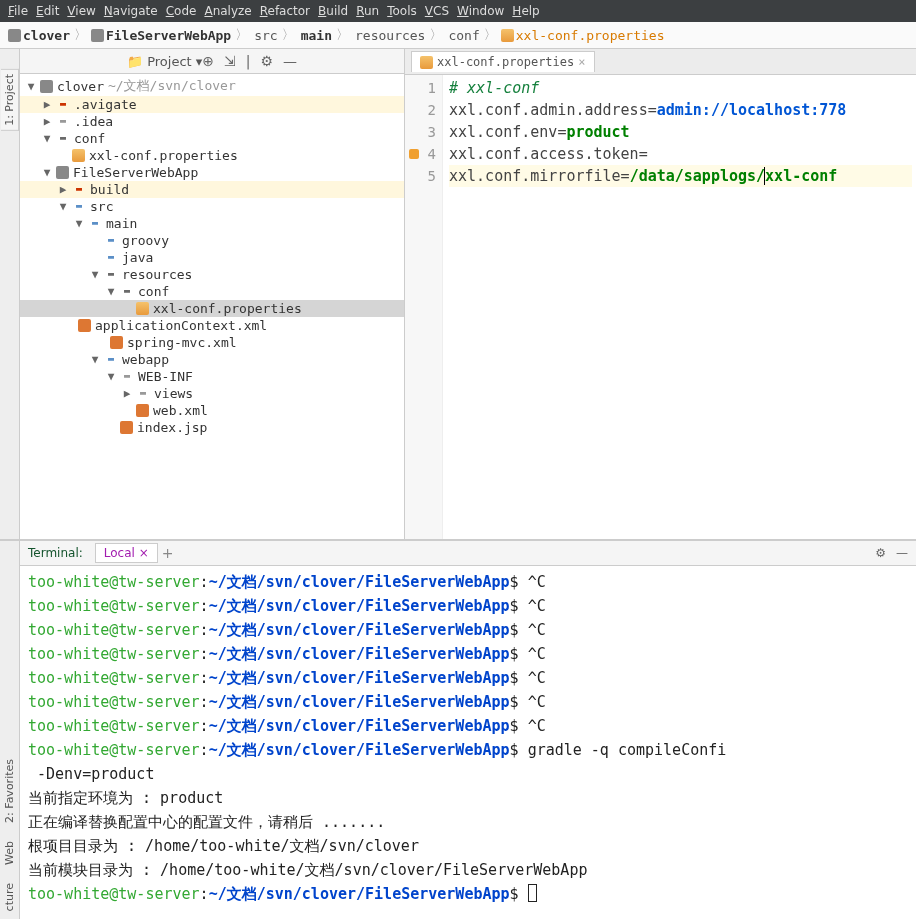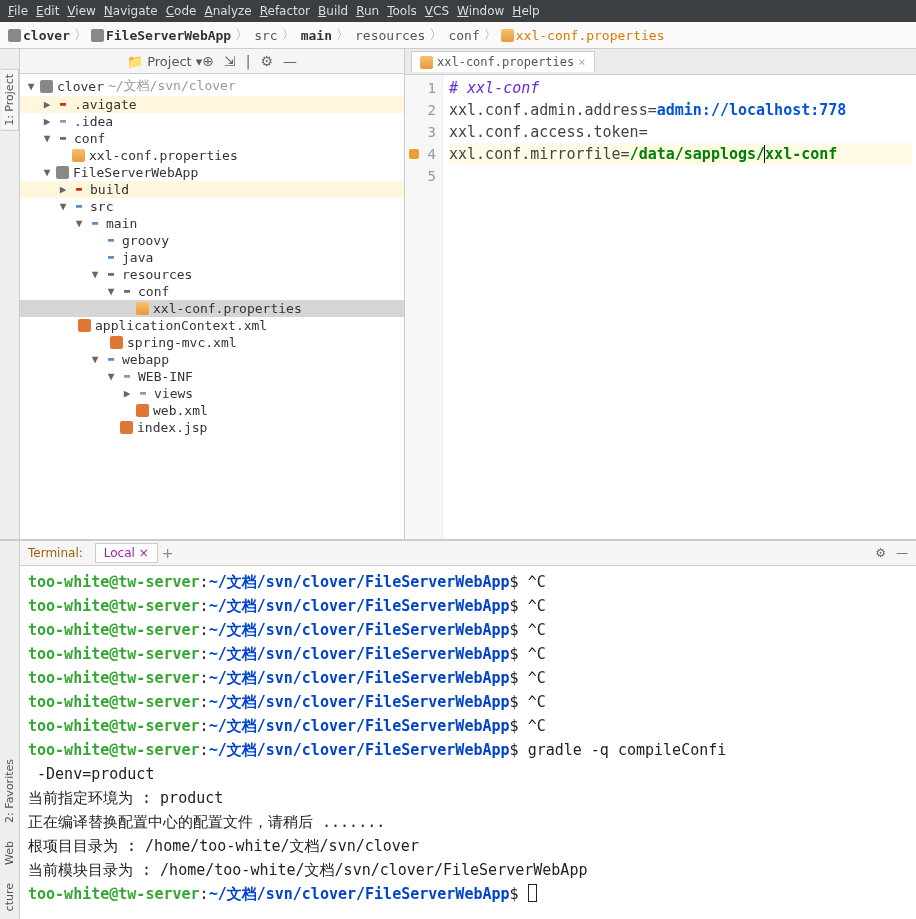--- a/index.html
+++ b/index.html
@@ -30,39 +30,39 @@
 .tree-row .muted { color: #999; }
 .tree-row .icon { width: 14px; height: 14px; display: inline-block; text-align: center; font-size: 10px; }
 .editor { flex: 1; display: flex; flex-direction: column; min-width: 0; }
 .editor-tabs { display: flex; align-items: center; background: #ececec; border-bottom: 1px solid #ccc; padding: 2px 6px; gap: 6px; }
 .editor-tab { display: flex; align-items: center; gap: 4px; padding: 3px 8px; background: #fff; border: 1px solid #ccc; border-bottom: none; font-family: monospace; font-size: 12px; color: #555; }
 .editor-tab .close { color: #aaa; cursor: pointer; }
 .editor-body { flex: 1; display: flex; background: #fff; overflow: hidden; }
 .gutter { width: 38px; background: #f7f7f7; color: #999; text-align: right; padding: 2px 6px 0 0; border-right: 1px solid #eee; font-family: monospace; font-size: 14px; line-height: 22px; position: relative; }
 .gutter .hint { position: absolute; left: 4px; width: 10px; height: 10px; background: #f0a030; border-radius: 2px; }
 .code { flex: 1; font-family: monospace; font-size: 15px; line-height: 22px; padding: 2px 4px 0 6px; white-space: nowrap; overflow: hidden; }
-.code .comment { color: #6d28d9; font-style: italic; }
+.code .comment { color: #15803d; font-style: italic; }
 .code .key { color: #434343; }
 .code .eq { color: #434343; }
 .code .val-blue { color: #0055d4; font-weight: bold; }
 .code .val-green { color: #008000; font-weight: bold; }
 .code .val-dgreen { color: #008000; font-weight: bold; }
 .code .caret { border-left: 1px solid #000; margin-left: -1px; }
 .code .line.active { background: #fffbe6; }
 .terminal-panel { height: 380px; display: flex; border-top: 2px solid #ccc; }
 .term-left-gutter { width: 20px; background: #eee; border-right: 1px solid #ccc; display: flex; flex-direction: column; justify-content: flex-end; align-items: center; gap: 10px; padding-bottom: 4px; }
 .term-left-gutter .vtab { writing-mode: vertical-rl; transform: rotate(180deg); font-size: 11px; color: #555; padding: 4px 2px; }
 .term-body { flex: 1; display: flex; flex-direction: column; }
 .term-header { display: flex; align-items: center; padding: 2px 8px; background: #f5f5f5; border-bottom: 1px solid #ccc; font-size: 12px; }
-.term-header .tlabel { color: #a16207; margin-right: 12px; }
+.term-header .tlabel { color: #14532d; margin-right: 12px; }
 .term-header .ttab { background: #fff; border: 1px solid #ccc; padding: 2px 8px; margin-right: 4px; color: #a21caf; }
 .term-header .plus { color: #888; font-size: 14px; cursor: pointer; }
 .term-header .tools { margin-left: auto; display: flex; gap: 10px; color: #666; }
 .term-content { flex: 1; overflow: auto; background: #fff; font-family: monospace; font-size: 15px; line-height: 24px; padding: 4px 8px; white-space: pre-wrap; word-break: break-all; }
-.term-content .u { color: #32a832; font-weight: bold; }
+.term-content .u { color: #32a832; font-weight: normal; }
 .term-content .p { color: #0044cc; font-weight: bold; }
 .term-content .plain { color: #222; }
 .term-content .cursor { display: inline-block; width: 9px; height: 18px; border: 1px solid #222; vertical-align: -3px; }
 .icon.module { background: #888; color: #fff; width: 13px; height: 13px; font-size: 9px; line-height: 13px; border-radius: 2px; }
 .icon.folder { color: #6a6a6a; }
 .icon.folder-red { color: #cc3300; }
 .icon.folder-blue { color: #5b8fc7; }
 .icon.folder-grey { color: #999; }
 .icon.prop { background: linear-gradient(#f5c26b,#e89a3c); width: 13px; height: 13px; border-radius: 2px; }
 .icon.xml { background: #dd7733; color:#fff; width: 13px; height: 13px; font-size:8px; line-height:13px; border-radius:2px; }
@@ -262,20 +262,21 @@
         <div class="gutter">
             <div style="position: relative;">1</div>
             <div style="position: relative;">2</div>
             <div style="position: relative;">3</div>
             <div style="position: relative;">4<span class="hint" style="top: 6px;"></span></div>
             <div style="position: relative;">5</div>
           </div>
         <div class="code">
             <div class="line"><span class="comment"># xxl-conf</span></div>
             <div class="line"><span class="key">xxl.conf.admin.address</span><span class="eq">=</span><span class="val-blue">admin://localhost:778</span></div>
+            <div class="line"><span class="key">xxl.conf.env</span><span class="eq">=</span><span class="val-green">product</span></div>
             <div class="line"><span class="key">xxl.conf.access.token</span><span class="eq">=</span></div>
             <div class="line active"><span class="key">xxl.conf.mirrorfile</span><span class="eq">=</span><span class="val-dgreen">/data/sapplogs/</span><span class="caret"></span><span class="val-dgreen">xxl-conf</span></div>
           </div>
       </div>
     </div>
   </div>
 
   <div class="terminal-panel">
     <div class="term-left-gutter">
       <span class="vtab">2: Favorites</span>

